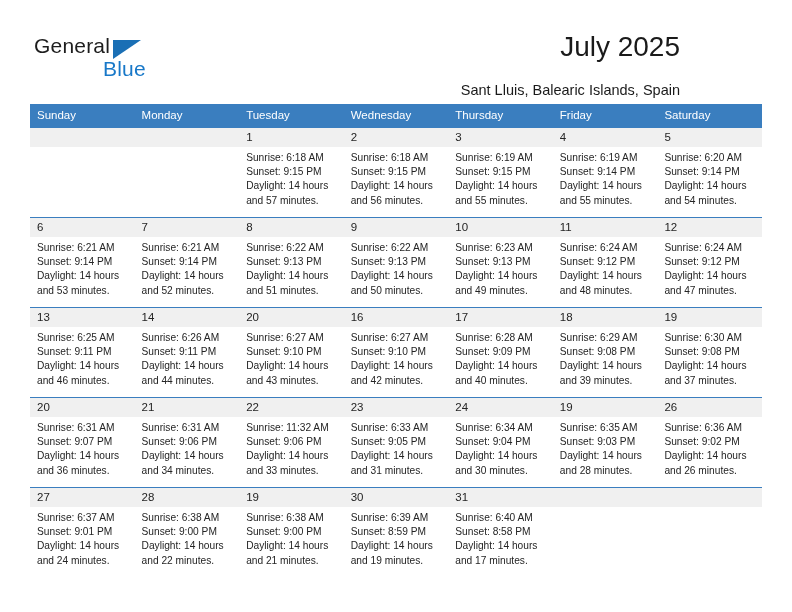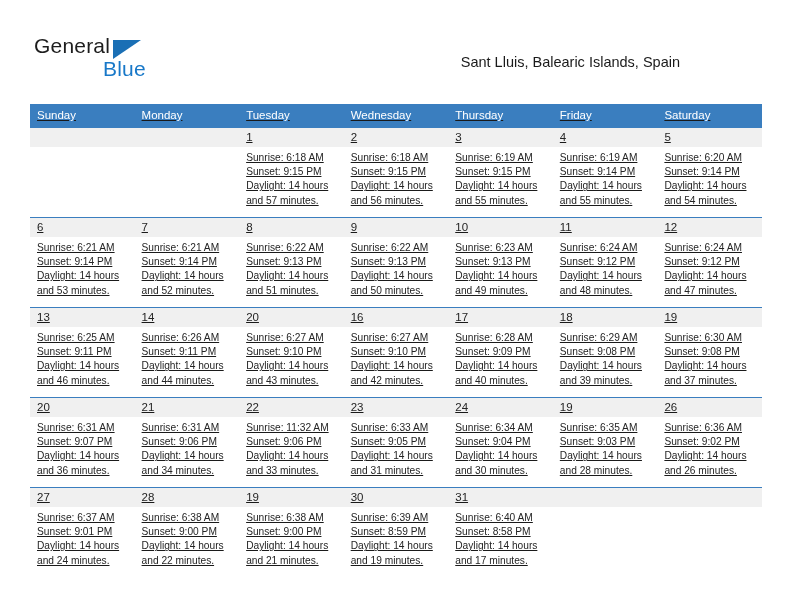--- a/index.html
+++ b/index.html
@@ -73,36 +73,35 @@
     text-align: right;
   }
   .cal-title {
     font-size: 28px;
     font-weight: normal;
     color: #1a1a1a;
     line-height: 34px;
     white-space: nowrap;
   }
   .cal-subtitle {
-    margin-top: 24px;
+    margin-top: 18px;
     font-size: 14.5px;
     color: #1a1a1a;
     line-height: 17px;
     white-space: nowrap;
   }
 
   
   .calendar {
     position: absolute;
     left: 30px;
     top: 104px;
     width: 732px;
     border-collapse: collapse;
     table-layout: fixed;
-    text-decoration: underline;
   }
   .calendar th {
     background: #3a7ebf;
     color: #ffffff;
     font-weight: normal;
     font-size: 11.5px;
     text-align: left;
     padding: 5px 0 5px 7px;
     height: 13px;
     line-height: 13px;
@@ -146,20 +145,21 @@
 <div class="page">
 
   <div class="header">
     <div class="brand">
       <span class="brand-general">General</span>
       <span class="brand-triangle"></span>
       <span class="brand-blue">Blue</span>
     </div>
 
     <div class="title-block">
+      <div class="cal-title">July 2025</div>
       <div class="cal-subtitle">Sant Lluis, Balearic Islands, Spain</div>
     </div>
   </div>
 
   <table class="calendar">
     <thead>
       <tr>
         <th>Sunday</th>
         <th>Monday</th>
         <th>Tuesday</th>

